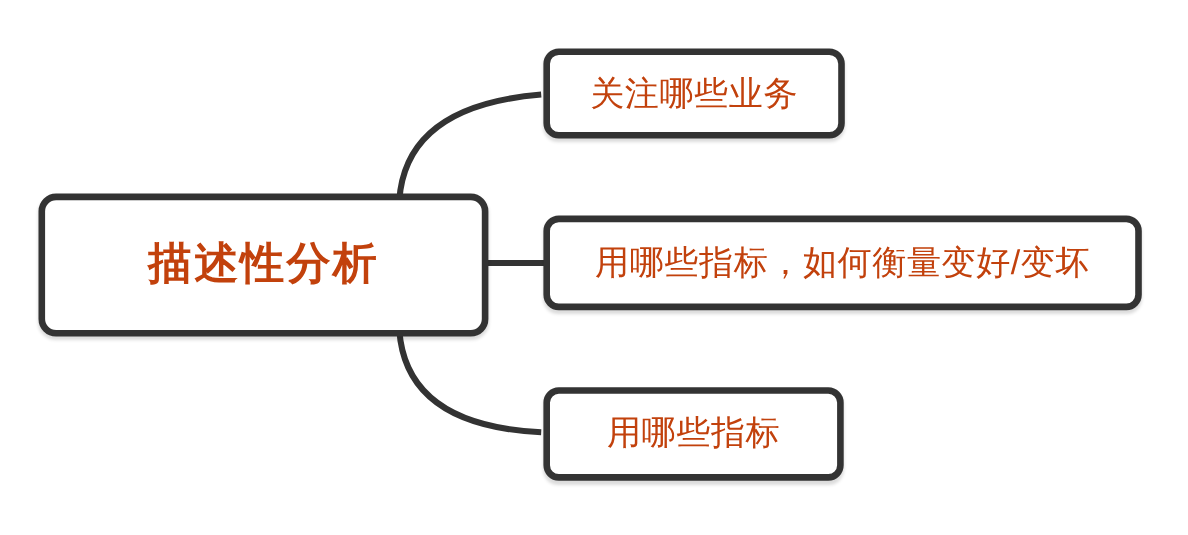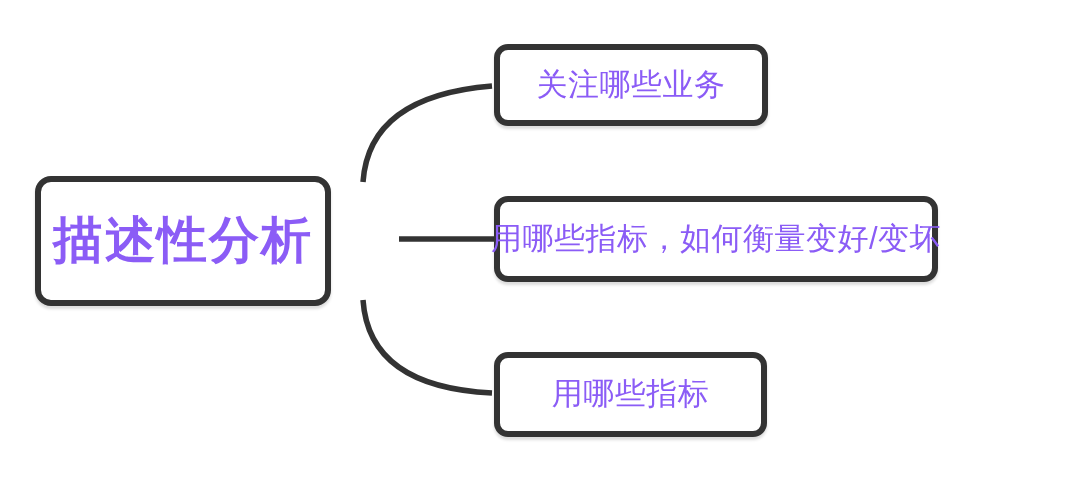--- a/index.html
+++ b/index.html
@@ -25,49 +25,49 @@
   }
   .node {
     position: absolute;
     box-sizing: border-box;
     background: #ffffff;
     border: 6px solid #333333;
     border-radius: 16px;
     display: flex;
     align-items: center;
     justify-content: center;
-    color: #8b5cf6;
+    color: #c2410c;
     box-shadow: 0 3px 3px rgba(0,0,0,0.14);
     cursor: pointer;
   }
   .node-root {
     left: 35px;
     top: 176px;
-    width: 296px;
+    width: 409px;
     height: 130px;
-    font-size: 50px;
+    font-size: 40px;
     font-weight: 700;
     letter-spacing: 2px;
   }
   .node-child {
     border-radius: 14px;
     font-size: 31px;
     font-weight: 500;
     letter-spacing: 0.5px;
   }
   .node-child-1 {
     left: 494px;
     top: 44px;
     width: 274px;
     height: 82px;
   }
   .node-child-2 {
     left: 494px;
     top: 196px;
-    width: 444px;
+    width: 544px;
     height: 86px;
   }
   .node-child-3 {
     left: 494px;
     top: 352px;
     width: 273px;
     height: 85px;
   }
   .node-label {
     white-space: nowrap;

